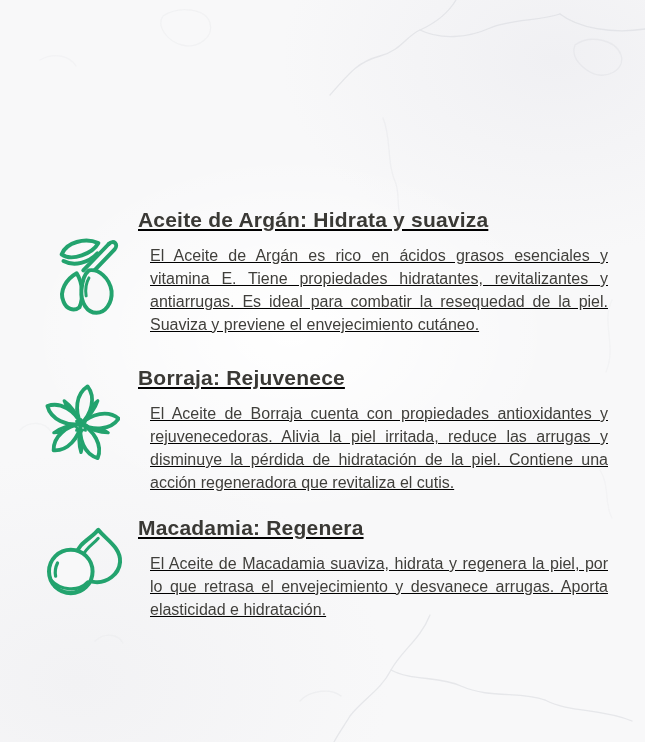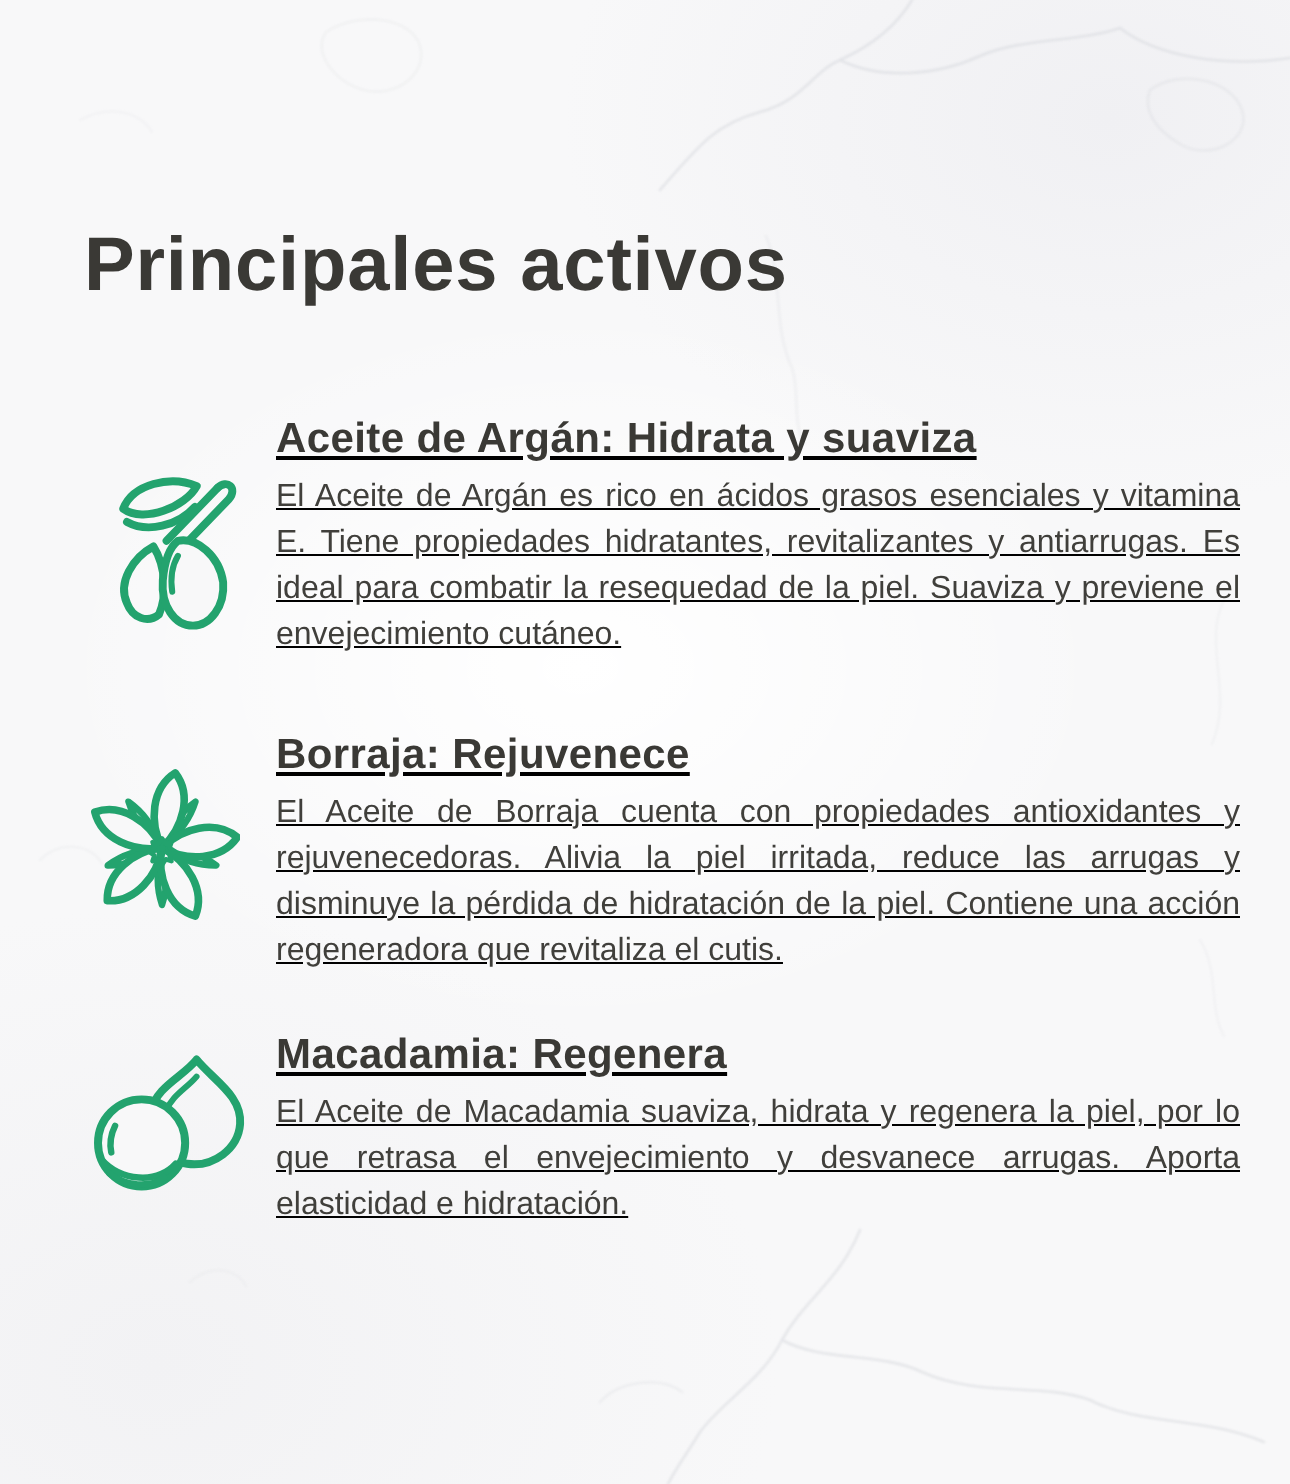--- a/index.html
+++ b/index.html
@@ -27,21 +27,21 @@
   .icon-wrap { position:absolute; top:0; left:0; }
   .icon-wrap svg { display:block; }
   .txt { margin-left:96px; width:482px; }
   .txt h2 {
     margin:0 0 5px 0;
     font-size:21px; font-weight:700;
     letter-spacing:0.2px;
     color:#3a3935;
   }
   .txt p {
-    margin:0;
+    margin:12px;
     font-size:16px; line-height:23px;
     color:#403f3b;
     text-align:justify;
   }
   #section-argan     { top:208px; }
   #section-argan .icon-wrap     { left:13px; top:28px; }
   #section-borraja   { top:366px; }
   #section-borraja .icon-wrap   { left:0px;  top:14px; }
   #section-macadamia { top:516px; }
   #section-macadamia .icon-wrap { left:3px;  top:10px; }
@@ -69,21 +69,20 @@
       <path d="M300,701 C310,690 331,688 341,696" opacity="0.5"></path>
       <path d="M163,16 C180,5 206,9 210,23 C214,37 198,49 182,45 C167,41 156,26 163,16" opacity="0.35"></path>
       <path d="M20,430 C30,420 46,422 51,432" opacity="0.3"></path>
       <path d="M95,641 C105,632 118,634 123,643" opacity="0.3"></path>
       <path d="M612,300 C601,322 617,346 606,372" opacity="0.3"></path>
       <path d="M40,60 C55,52 70,56 76,66" opacity="0.25"></path>
       <path d="M600,470 C610,486 604,504 612,518" opacity="0.28"></path>
     </g>
   </svg>
 
-  <h1 class="title">Principales activos</h1>
 
   <section class="ingredient" id="section-argan">
     <div class="icon-wrap">
       <svg width="66" height="82" viewBox="0 0 70 86" fill="none" stroke="#23a36e" stroke-width="4.2" stroke-linecap="round" stroke-linejoin="round">
         <path d="M7,19 C12,6 32,1 46,7 C40,18 18,27 7,19 Z"></path>
         <path d="M9,26 C20,32 36,28 45,18"></path>
         <path d="M57,8 C62,3 68,8 63,14 L36,42"></path>
         <path d="M57,8 L30,36"></path>
         <path d="M23,39 C12,45 4,58 9,69 C12,77 20,80 26,75 C30,66 30,50 23,39 Z"></path>
         <path d="M36,36 C46,34 58,44 60,58 C61,71 53,81 44,81 C34,81 27,70 28,57 C29,46 32,39 36,36 Z" fill="#f8f8f9"></path>

